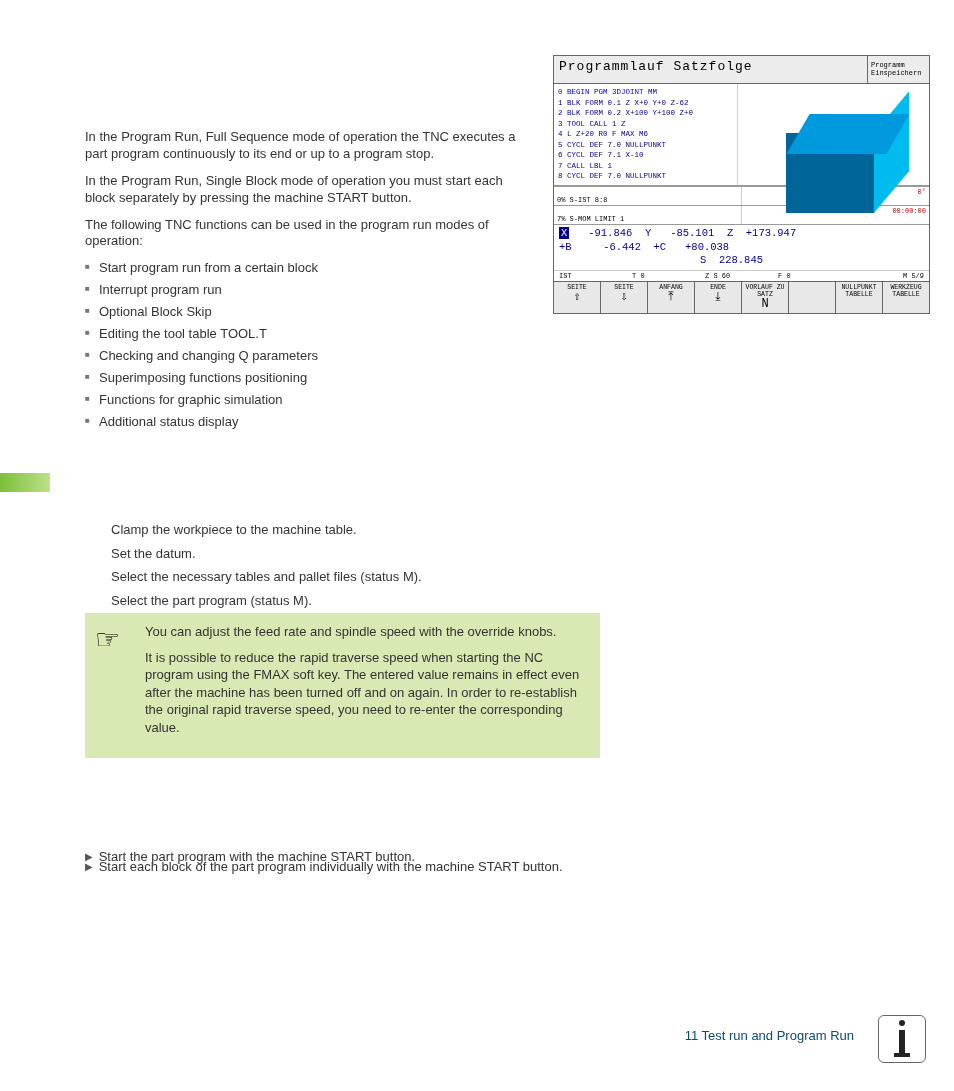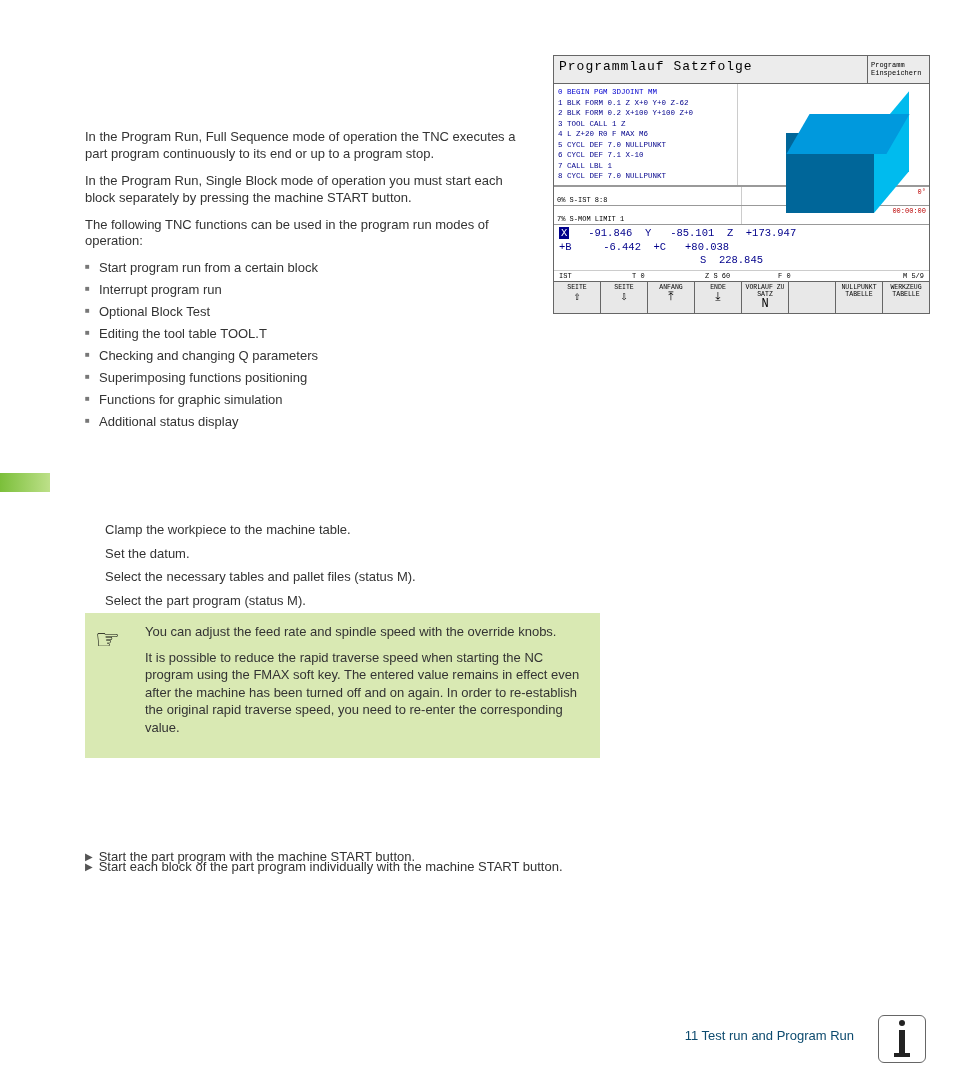--- a/index.html
+++ b/index.html
@@ -49,21 +49,21 @@
   .side-tab {
     position: absolute;
     left: 0;
     top: 473px;
     width: 50px;
     height: 19px;
     background: linear-gradient(to right,#7bbf3a,#bde089);
   }
   .steps {
     position: absolute;
-    left: 105px;
+    left: 111px;
     top: 520px;
     width: 420px;
     line-height: 1.5;
   }
   .steps div {
     margin-bottom: 4px;
   }
   .note-box {
     position: absolute;
     left: 85px;
@@ -253,21 +253,21 @@
 
 <div class="page">
 
   <div class="left-col">
     <p>In the Program Run, Full Sequence mode of operation the TNC executes a part program continuously to its end or up to a program stop.</p>
     <p>In the Program Run, Single Block mode of operation you must start each block separately by pressing the machine START button.</p>
     <p>The following TNC functions can be used in the program run modes of operation:</p>
     <ul class="bullets">
       <li>Start program run from a certain block</li>
       <li>Interrupt program run</li>
-      <li>Optional Block Test</li>
+      <li>Optional Block Skip</li>
       <li>Editing the tool table TOOL.T</li>
       <li>Checking and changing Q parameters</li>
       <li>Superimposing functions positioning</li>
       <li>Functions for graphic simulation</li>
       <li>Additional status display</li>
     </ul>
   </div>
 
   <div class="side-tab"></div>
 

